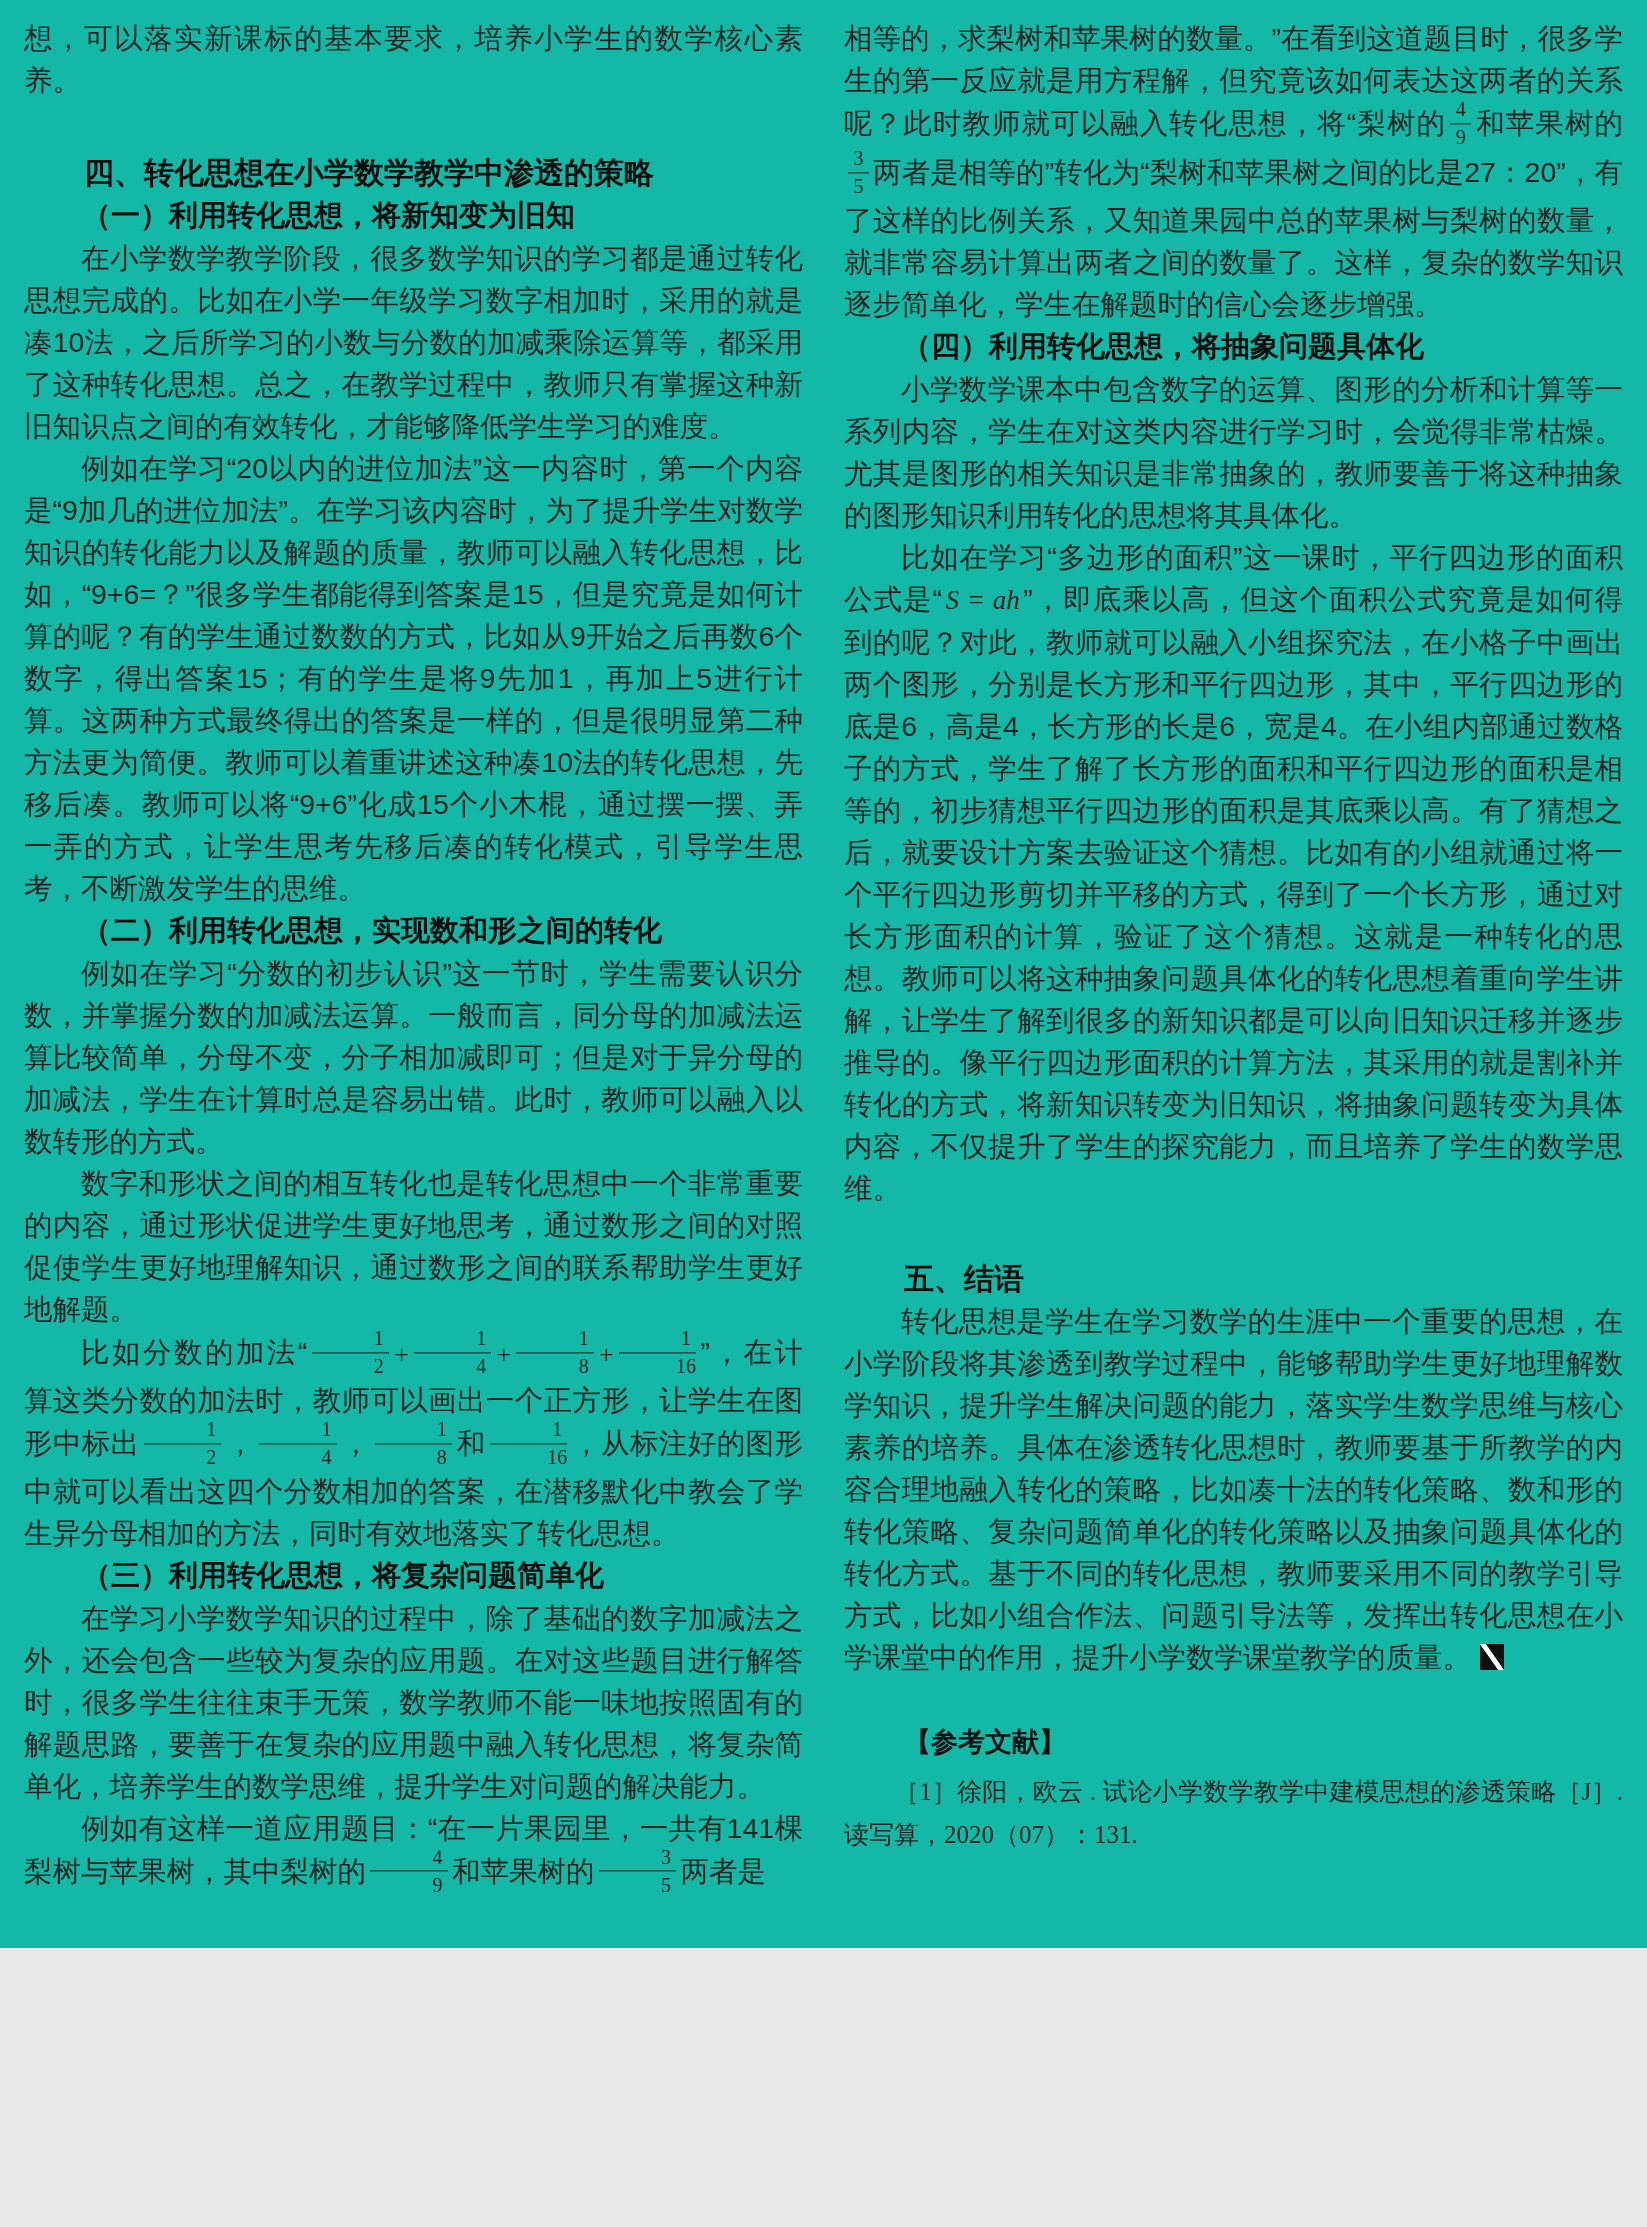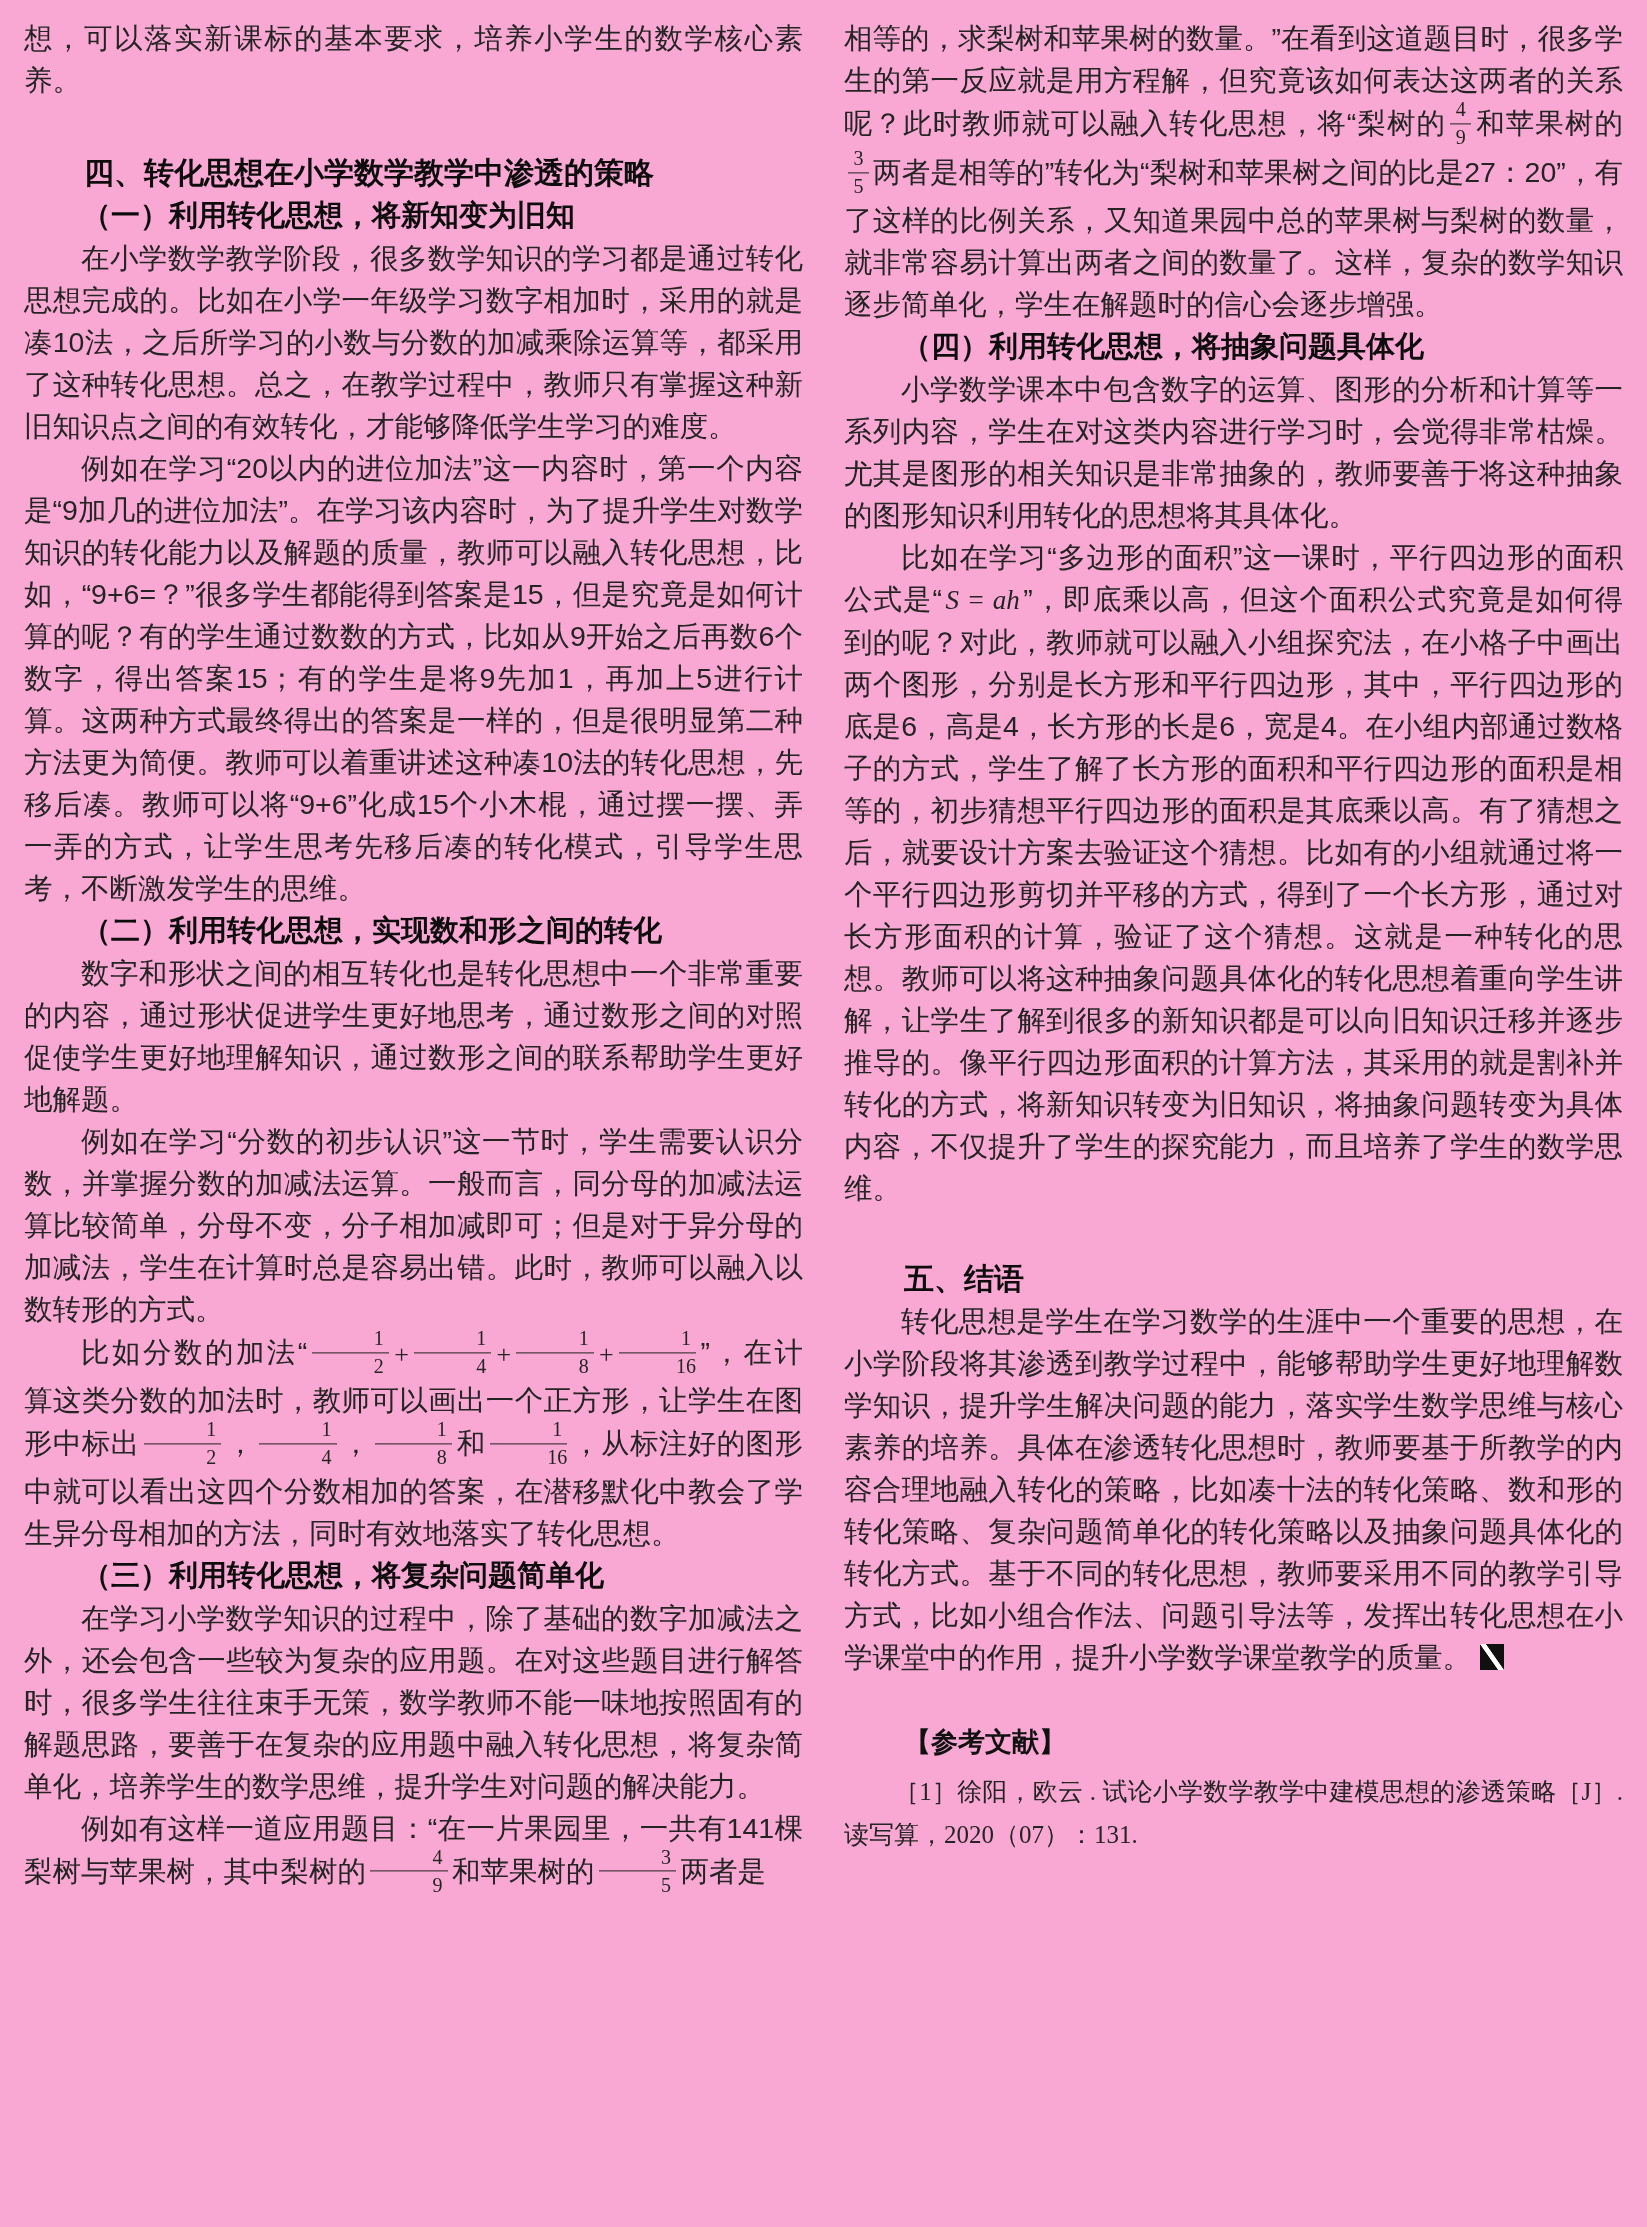--- a/index.html
+++ b/index.html
@@ -1,19 +1,19 @@
 <!DOCTYPE html>
 <html style="font-size:14px"><head>
 <meta charset="utf-8">
 <style>
   html,body{margin:0;padding:0;background:#e8e8e8;}
   .page{
     position:relative;
-    width:1647px;height:2227px;
-    background:#f9a8d4;
+    width:1647px;height:1948px;
+    background:#14b8a6;
     box-sizing:border-box;
     padding:17.3px 24px 0 24px;
     display:flex;
     gap:41px;
     overflow:hidden;
     font-family:"Liberation Sans",sans-serif;
     color:#222222;
   }
   .col{flex:1;min-width:0;}
   .body-p{
@@ -104,22 +104,22 @@
   <div class="col">
     <p class="body-p no-indent">想，可以落实新课标的基本要求，培养小学生的数学核心素养。</p>
 
     <h2 class="h-main gap-before-4">四、转化思想在小学数学教学中渗透的策略</h2>
     <h3 class="h-sub">（一）利用转化思想，将新知变为旧知</h3>
 
     <p class="body-p">在小学数学教学阶段，很多数学知识的学习都是通过转化思想完成的。比如在小学一年级学习数字相加时，采用的就是凑10法，之后所学习的小数与分数的加减乘除运算等，都采用了这种转化思想。总之，在教学过程中，教师只有掌握这种新旧知识点之间的有效转化，才能够降低学生学习的难度。</p>
     <p class="body-p">例如在学习“20以内的进位加法”这一内容时，第一个内容是“9加几的进位加法”。在学习该内容时，为了提升学生对数学知识的转化能力以及解题的质量，教师可以融入转化思想，比如，“9+6=？”很多学生都能得到答案是15，但是究竟是如何计算的呢？有的学生通过数数的方式，比如从9开始之后再数6个数字，得出答案15；有的学生是将9先加1，再加上5进行计算。这两种方式最终得出的答案是一样的，但是很明显第二种方法更为简便。教师可以着重讲述这种凑10法的转化思想，先移后凑。教师可以将“9+6”化成15个小木棍，通过摆一摆、弄一弄的方式，让学生思考先移后凑的转化模式，引导学生思考，不断激发学生的思维。</p>
 
     <h3 class="h-sub">（二）利用转化思想，实现数和形之间的转化</h3>
+    <p class="body-p">例如在学习“分数的初步认识”这一节时，学生需要认识分数，并掌握分数的加减法运算。一般而言，同分母的加减法运算比较简单，分母不变，分子相加减即可；但是对于异分母的加减法，学生在计算时总是容易出错。此时，教师可以融入以数转形的方式。</p>
     <p class="body-p">数字和形状之间的相互转化也是转化思想中一个非常重要的内容，通过形状促进学生更好地思考，通过数形之间的对照促使学生更好地理解知识，通过数形之间的联系帮助学生更好地解题。</p>
-    <p class="body-p">例如在学习“分数的初步认识”这一节时，学生需要认识分数，并掌握分数的加减法运算。一般而言，同分母的加减法运算比较简单，分母不变，分子相加减即可；但是对于异分母的加减法，学生在计算时总是容易出错。此时，教师可以融入以数转形的方式。</p>
 
     <p class="body-p"><span>比如分数的加法“</span><span class="frac"><span class="fnum">1</span><span class="fden">2</span></span><span class="op">+</span><span class="frac"><span class="fnum">1</span><span class="fden">4</span></span><span class="op">+</span><span class="frac"><span class="fnum">1</span><span class="fden">8</span></span><span class="op">+</span><span class="frac"><span class="fnum">1</span><span class="fden">16</span></span><span>”，在计算这类分数的加法时，教师可以画出一个正方形，让学生在图形中标出</span><span class="frac"><span class="fnum">1</span><span class="fden">2</span></span><span>，</span><span class="frac"><span class="fnum">1</span><span class="fden">4</span></span><span>，</span><span class="frac"><span class="fnum">1</span><span class="fden">8</span></span><span>和</span><span class="frac"><span class="fnum">1</span><span class="fden">16</span></span><span>，从标注好的图形中就可以看出这四个分数相加的答案，在潜移默化中教会了学生异分母相加的方法，同时有效地落实了转化思想。</span></p>
 
     <h3 class="h-sub">（三）利用转化思想，将复杂问题简单化</h3>
     <p class="body-p">在学习小学数学知识的过程中，除了基础的数字加减法之外，还会包含一些较为复杂的应用题。在对这些题目进行解答时，很多学生往往束手无策，数学教师不能一味地按照固有的解题思路，要善于在复杂的应用题中融入转化思想，将复杂简单化，培养学生的数学思维，提升学生对问题的解决能力。</p>
 
     <p class="body-p"><span>例如有这样一道应用题目：“在一片果园里，一共有141棵梨树与苹果树，其中梨树的</span><span class="frac"><span class="fnum">4</span><span class="fden">9</span></span><span>和苹果树的</span><span class="frac"><span class="fnum">3</span><span class="fden">5</span></span><span>两者是</span></p>
   </div>
 
   <div class="col">

